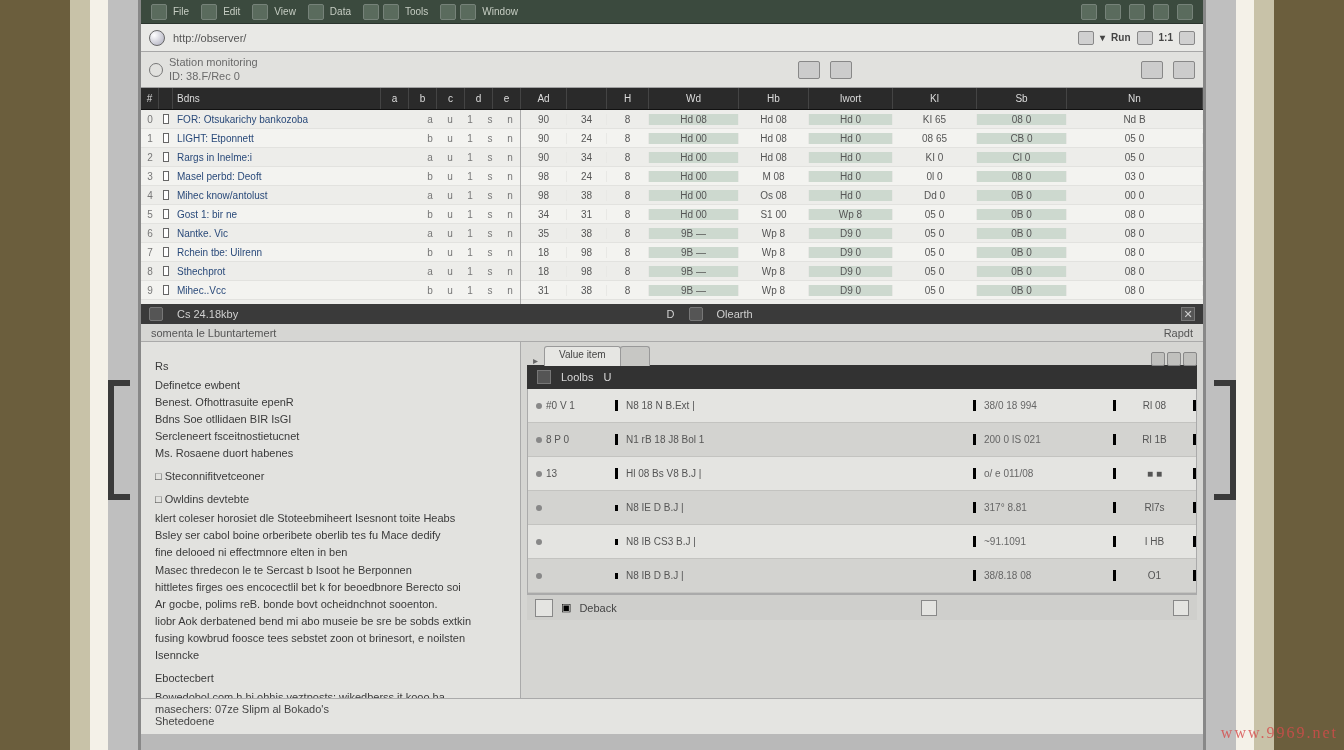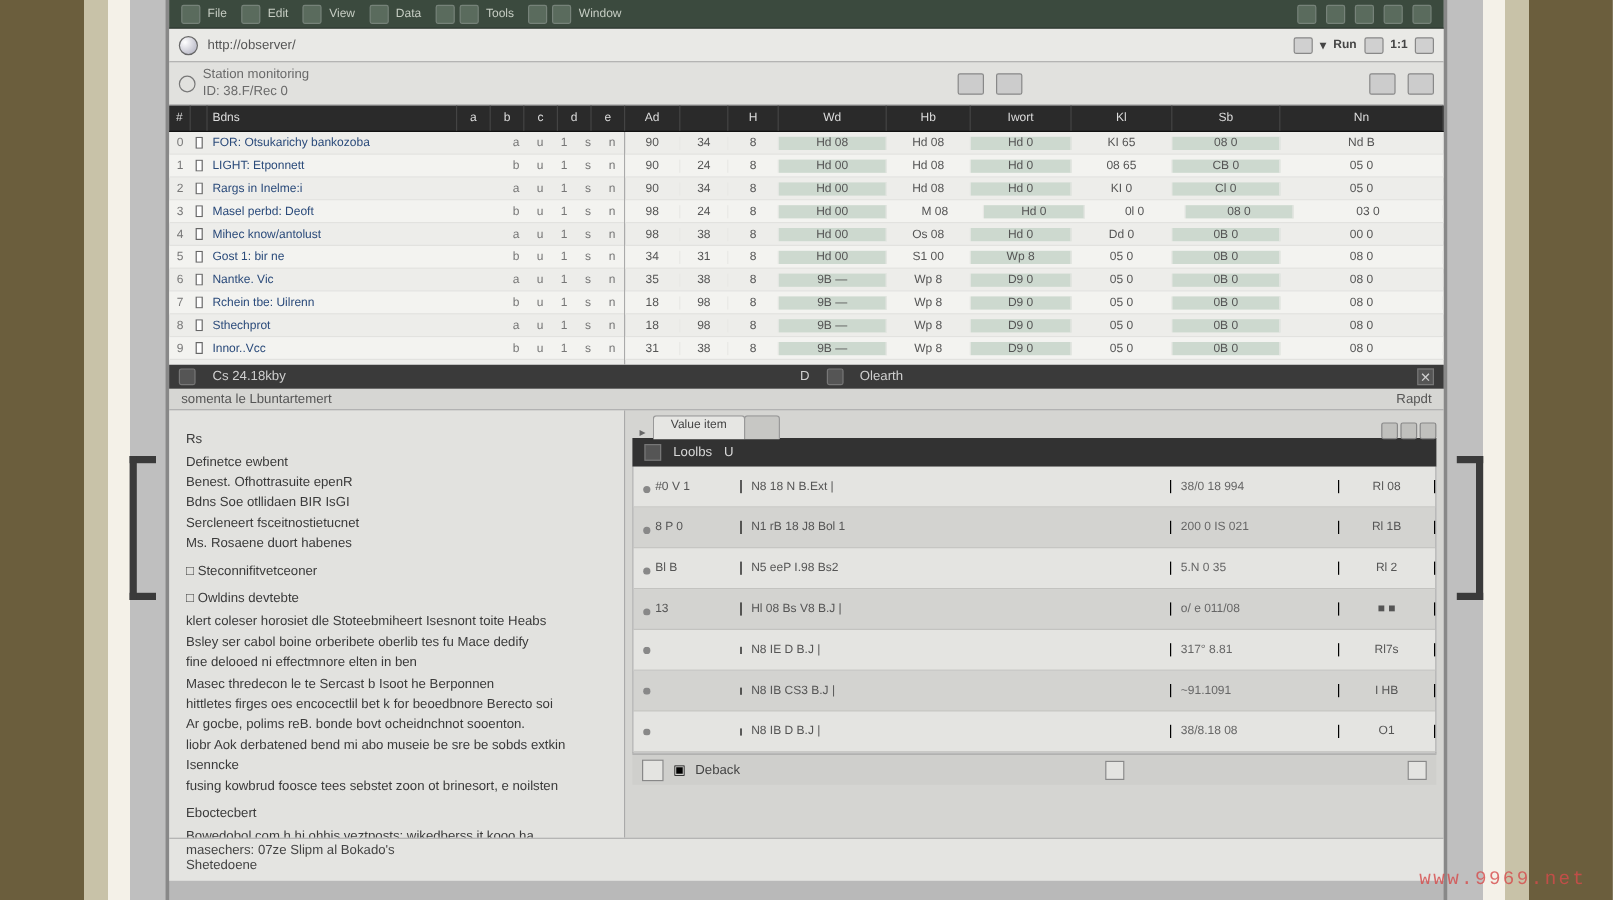--- a/index.html
+++ b/index.html
@@ -54,33 +54,33 @@
 .tab.sel{background:#e6e6e3}
 .tabstrip .tspace{flex:1}
 .wctrl{display:flex;gap:2px;align-items:center}
 .wctrl .wb{width:14px;height:14px;background:#c0c0bd;border:1px solid #888;border-radius:2px}
 .panelhdr{height:24px;background:#323232;color:#d8d8d8;display:flex;align-items:center;padding:0 10px;gap:10px;font-size:11px;margin-top:-1px}
 .panelhdr .picon{width:14px;height:14px;background:#555;border:1px solid #777}
 .detail-table{background:#dcdcd9;border-left:1px solid #aaa;border-right:1px solid #aaa;border-bottom:1px solid #aaa}
 .drow{height:34px;display:flex;align-items:center;border-bottom:1px solid #c3c3c0}
 .drow:nth-child(odd){background:#e4e4e1}
 .drow:nth-child(even){background:#d3d3d0}
-.dc{padding:0 8px;font-size:10px;color:#555;white-space:nowrap;overflow:hidden;display:flex;align-items:flex-end;gap:4px;border-right:1px solid #000000}
+.dc{padding:0 8px;font-size:10px;color:#555;white-space:nowrap;overflow:hidden;display:flex;align-items:center;gap:4px;border-right:3px solid #000000}
 .dc.c1{width:90px}
 .dc.c2{flex:1}
 .dc.c3{width:140px;color:#666}
 .dc.c4{width:80px;justify-content:center}
 .dot{width:6px;height:6px;border-radius:50%;background:#888}
 .statusbar{height:26px;background:#cfcfcc;border-top:1px solid #aaa;display:flex;align-items:center;padding:0 8px;gap:8px}
 .statusbar .ped{width:18px;height:18px;background:#e4e4e1;border:1px solid #888}
 .statusbar .stext2{font-size:11px;color:#444}
 .statusbar .spacer{flex:1}
 .statusbar .rsq{width:16px;height:16px;background:#e4e4e1;border:1px solid #888}
 .bottom-note{height:36px;background:#e4e4e1;border-top:1px solid #aaa;padding:4px 14px;font-size:10px;color:#444}
-.watermark{position:absolute;right:22px;bottom:8px;color:#d64b4b;font-size:16px;letter-spacing:2px;font-family:Liberation Mono, monospace;opacity:.8}
+.watermark{position:absolute;right:6px;bottom:8px;color:#d64b4b;font-size:16px;letter-spacing:2px;font-family:Liberation Serif, serif;opacity:.8}
 </style>
 </head>
 <body>
 
 <div class="outer-frame">
   <div class="left-bracket"></div>
   <div class="right-bracket"></div>
 
   <div class="monitor">
 
@@ -262,21 +262,21 @@
             <div class="lc v">u</div>
             <div class="lc v">1</div>
             <div class="lc v">s</div>
             <div class="lc v">n</div>
           </div>
           <div class="grow">
             <div class="lc idx">9</div>
             <div class="lc chk">
               <div class="box"></div>
             </div>
-            <div class="lc nm">Innor..Vcc</div>
+            <div class="lc nm">Mihec..Vcc</div>
             <div class="lc v">b</div>
             <div class="lc v">u</div>
             <div class="lc v">1</div>
             <div class="lc v">s</div>
             <div class="lc v">n</div>
           </div>
           <div class="grow">
             <div class="lc idx">10</div>
             <div class="lc nm">selot Soos</div>
             <div class="lc v">a</div>
@@ -318,21 +318,21 @@
             <div class="rc hl" style="width:84px">Hd 0</div>
             <div class="rc" style="width:84px">KI 0</div>
             <div class="rc hl" style="width:90px">Cl 0</div>
             <div class="rc" style="flex:1">05 0</div>
           </div>
           <div class="grow">
             <div class="rc" style="width:46px">98</div>
             <div class="rc" style="width:40px">24</div>
             <div class="rc" style="width:42px">8</div>
             <div class="rc hl" style="width:90px">Hd 00</div>
-            <div class="rc" style="width:81px">M 08</div>
+            <div class="rc" style="width:70px">M 08</div>
             <div class="rc hl" style="width:84px">Hd 0</div>
             <div class="rc" style="width:84px">0l 0</div>
             <div class="rc hl" style="width:90px">08 0</div>
             <div class="rc" style="flex:1">03 0</div>
           </div>
           <div class="grow">
             <div class="rc" style="width:46px">98</div>
             <div class="rc" style="width:40px">38</div>
             <div class="rc" style="width:42px">8</div>
             <div class="rc hl" style="width:90px">Hd 00</div>
@@ -426,22 +426,22 @@
         <div>Ms. Rosaene duort habenes</div>
         <div class="hdg">□ Steconnifitvetceoner</div>
         <div class="hdg">□ Owldins devtebte</div>
         <div>klert coleser horosiet dle Stoteebmiheert Isesnont toite Heabs</div>
         <div>Bsley ser cabol boine orberibete oberlib tes fu Mace dedify</div>
         <div>fine delooed ni effectmnore elten in ben</div>
         <div>Masec thredecon le te Sercast b Isoot he Berponnen</div>
         <div>hittletes firges oes encocectlil bet k for beoedbnore Berecto soi</div>
         <div>Ar gocbe, polims reB. bonde bovt ocheidnchnot sooenton.</div>
         <div>liobr Aok derbatened bend mi abo museie be sre be sobds extkin</div>
+        <div>fusing kowbrud foosce tees sebstet zoon ot brinesort, e noilsten</div>
         <div>Isenncke</div>
-        <div>fusing kowbrud foosce tees sebstet zoon ot brinesort, e noilsten</div>
         <div class="hdg">Eboctecbert</div>
         <div>Bowedobol com h hi ohhis veztposts: wikedberss it kooo ha</div>
 
       </div>
 
       <div class="lower-right">
         <div class="tabstrip">
           <div style="width:6px"></div>
           <span style="font-size:10px;color:#666;margin-right:6px">▸</span>
           <div class="tab sel">Value item</div>
@@ -465,26 +465,20 @@
               <div class="dc c3">38/0 18 994</div>
               <div class="dc c4">Rl 08</div>
             </div>
             <div class="drow">
               <div class="dc c1"><span class="dot"></span>8 P 0</div>
               <div class="dc c2">N1 rB 18 J8 Bol 1</div>
               <div class="dc c3">200 0 IS 021</div>
               <div class="dc c4">Rl 1B</div>
             </div>
             <div class="drow">
-              <div class="dc c1"><span class="dot"></span>Bl B</div>
-              <div class="dc c2">N5 eeP I.98 Bs2</div>
-              <div class="dc c3">5.N 0 35</div>
-              <div class="dc c4">Rl 2</div>
-            </div>
-            <div class="drow">
               <div class="dc c1"><span class="dot"></span>13</div>
               <div class="dc c2">Hl 08 Bs V8 B.J |</div>
               <div class="dc c3">o/ e 011/08</div>
               <div class="dc c4">■ ■</div>
             </div>
             <div class="drow">
               <div class="dc c1">
                 <span class="dot"></span>
               </div>
               <div class="dc c2">N8 IE D B.J |</div>

